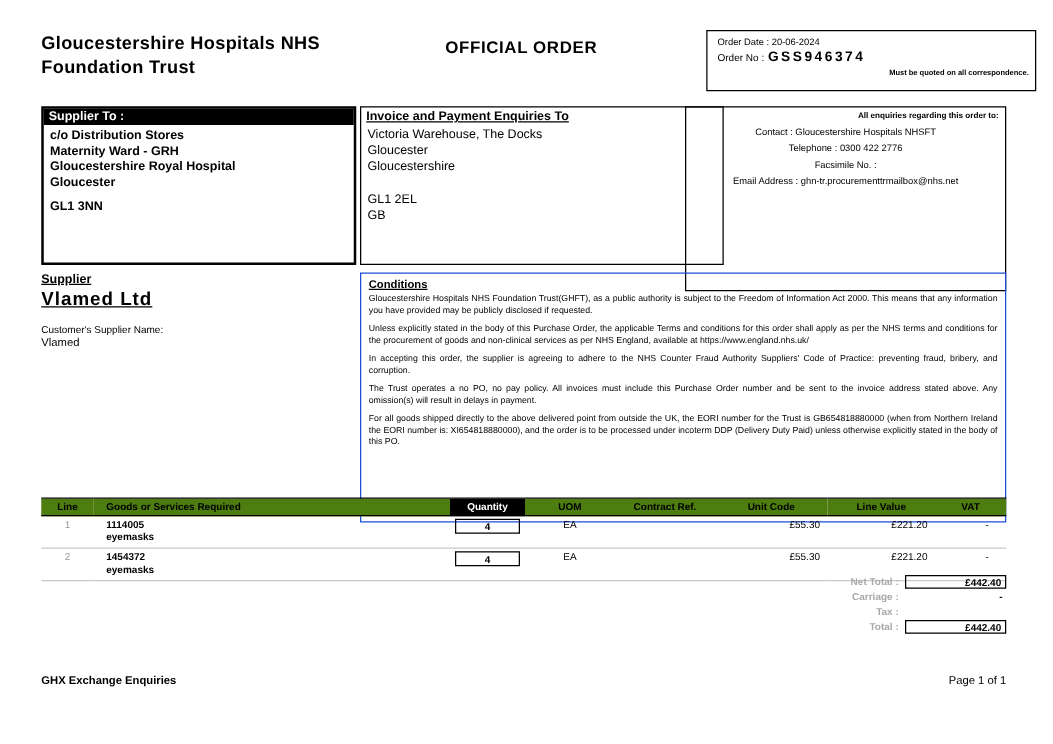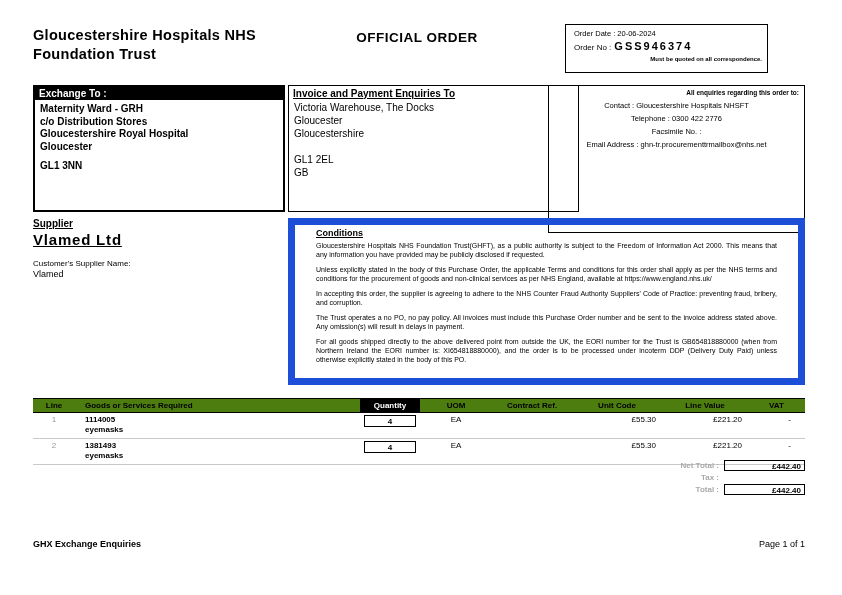--- a/index.html
+++ b/index.html
@@ -2,21 +2,21 @@
 <html><head>
 <meta charset="utf-8">
 <style>
   * { box-sizing: border-box; margin: 0; padding: 0; }
   body { margin: 0; background: #fff; font-family: "Liberation Sans", sans-serif; color: #000; }
   .page { position: relative; width: 842px; height: 595px; background: #fff; overflow: hidden; }
 
   
   .trust-name { position: absolute; left: 33px; top: 26px; font-size: 14.5px; font-weight: bold; line-height: 1.3; letter-spacing: .3px; }
   .doc-title { position: absolute; left: 292px; top: 30px; width: 250px; text-align: center; font-size: 13.5px; font-weight: bold; letter-spacing: .5px; }
-  .order-box { position: absolute; left: 565px; top: 24px; width: 203px; height: 49px; border: 1px solid #000; }
+  .order-box { position: absolute; left: 565px; top: 24px; width: 264px; height: 49px; border: 1px solid #000; }
   .order-date-row { margin: 4px 0 0 8px; font-size: 7.5px; }
   .order-no-row { margin: 2px 0 0 8px; font-size: 8px; display: flex; align-items: baseline; }
   .order-no-value { font-size: 11px; font-weight: bold; letter-spacing: 2px; margin-left: 3px; }
   .order-note { text-align: right; font-size: 6px; font-weight: bold; margin: 4px 5px 0 0; }
 
   
   .deliver-box { position: absolute; left: 33px; top: 85px; width: 252px; height: 127px; border: 2px solid #000; }
   .deliver-header { background: #000; color: #fff; font-weight: bold; font-size: 10px; padding: 1px 4px; }
   .deliver-lines { padding: 3px 5px; font-size: 10px; font-weight: bold; line-height: 1.25; }
   #deliver-lines div:nth-child(5) { margin-top: 7px; }
@@ -30,21 +30,21 @@
   .enq-note { text-align: right; font-size: 6.5px; font-weight: bold; padding: 3px 5px 0 0; }
   .enq-rows { text-align: center; font-size: 7.5px; line-height: 1.75; margin-top: 3px; }
 
   
   .supplier-title { position: absolute; left: 33px; top: 218px; font-size: 10px; font-weight: bold; text-decoration: underline; }
   .supplier-name { position: absolute; left: 33px; top: 231px; font-size: 15px; font-weight: bold; text-decoration: underline; letter-spacing: .8px; }
   .cust-label { position: absolute; left: 33px; top: 259px; font-size: 8px; }
   .cust-name { position: absolute; left: 33px; top: 269px; font-size: 9px; }
 
   
-  .conditions-box { position: absolute; left: 288px; top: 218px; width: 517px; height: 167px; border: 7px solid #1d4ed8; padding: 3px 21px; }
+  .conditions-box { position: absolute; left: 288px; top: 218px; width: 517px; height: 200px; border: 1px solid #1d4ed8; padding: 3px 6px; }
   .cond-title { font-size: 9px; font-weight: bold; text-decoration: underline; margin-bottom: 3px; }
   .cond-para { font-size: 7px; line-height: 1.35; margin-bottom: 5px; text-align: justify; }
 
   
   .items-table { position: absolute; left: 33px; top: 398px; width: 772px; border-collapse: collapse; table-layout: fixed; }
   .items-table th { background: #4d7c0f; border-top: 1px solid #000; border-bottom: 1px solid #000; font-size: 8px; font-weight: bold; padding: 2px 3px; text-align: center; }
   .items-table th.col-goods { text-align: left; padding-left: 10px; }
   .items-table th.th-quantity { background: #000; color: #fff; }
   .items-table td { font-size: 8px; padding: 2px 4px; vertical-align: top; border-bottom: 1px solid #c9c9c9; height: 20px; }
   .col-line { text-align: center; color: #999; }
@@ -83,24 +83,24 @@
       <span>20-06-2024</span>
     </div>
     <div class="order-no-row">
       <span>Order No :</span>
       <span class="order-no-value">GSS946374</span>
     </div>
     <div class="order-note">Must be quoted on all correspondence.</div>
   </div>
 
   <div class="deliver-box">
-    <div class="deliver-header">Exchange To :</div>
+    <div class="deliver-header">Supplier To :</div>
     <div class="deliver-lines" id="deliver-lines">
+        <div>c/o Distribution Stores</div>
         <div>Maternity Ward - GRH</div>
-        <div>c/o Distribution Stores</div>
         <div>Gloucestershire Royal Hospital</div>
         <div>Gloucester</div>
         <div>GL1 3NN</div>
       </div>
   </div>
 
   <div class="invoice-box">
     <div class="invoice-header">Invoice and Payment Enquiries To</div>
     <div class="invoice-lines" id="invoice-lines">
         <div>Victoria Warehouse, The Docks</div>
@@ -172,41 +172,45 @@
           </td>
           <td class="col-uom">EA</td>
           <td class="col-contract"></td>
           <td class="col-price">£55.30</td>
           <td class="col-value">£221.20</td>
           <td class="col-vat">-</td>
         </tr>
         <tr>
           <td class="col-line">2</td>
           <td class="col-goods">
-            <div class="goods-code">1381493</div>
+            <div class="goods-code">1454372</div>
             <div class="goods-desc">eyemasks</div>
           </td>
           <td class="col-qty">
             <div class="qty-box">4</div>
           </td>
           <td class="col-uom">EA</td>
           <td class="col-contract"></td>
           <td class="col-price">£55.30</td>
           <td class="col-value">£221.20</td>
           <td class="col-vat">-</td>
         </tr>
       </tbody>
   </table>
 
   <div class="totals">
     <div class="totals-row">
       <span class="totals-label">Net Total :</span>
       <span class="totals-value boxed">£442.40</span>
     </div>
     <div class="totals-row">
+      <span class="totals-label">Carriage :</span>
+      <span class="totals-value">-</span>
+    </div>
+    <div class="totals-row">
       <span class="totals-label">Tax :</span>
       <span class="totals-value"></span>
     </div>
     <div class="totals-row">
       <span class="totals-label">Total :</span>
       <span class="totals-value boxed">£442.40</span>
     </div>
   </div>
 
   <div class="footer-left">GHX Exchange Enquiries</div>

